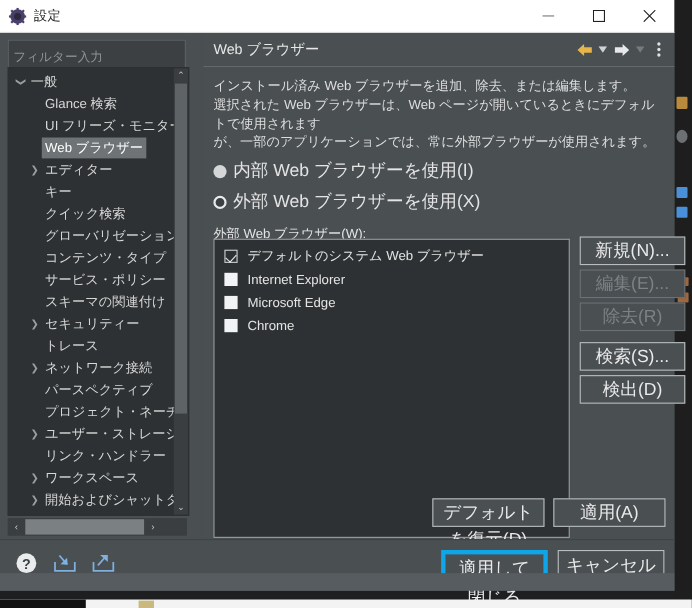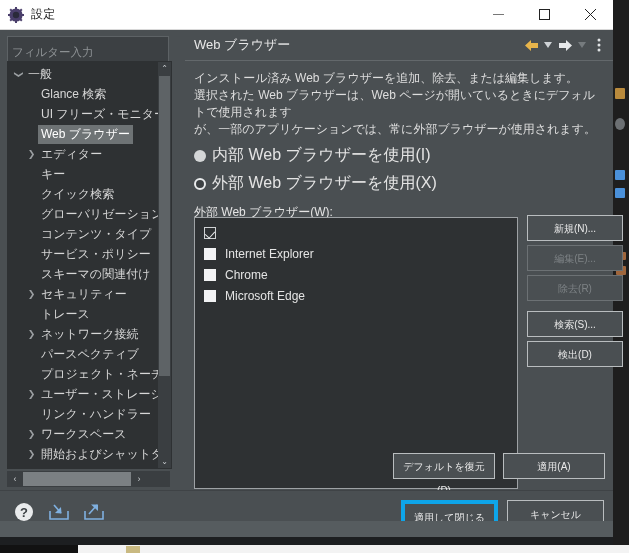--- a/index.html
+++ b/index.html
@@ -177,21 +177,21 @@
     border: solid #e7e9ea; border-width: 0 1.6px 1.6px 0;
     transform: rotate(42deg);
   }
 
   .side-buttons {
     position: absolute; left: 342px; top: 185px; width: 96px;
   }
   .btn {
     display: block; width: 96px; height: 26px; box-sizing: border-box;
     background: #4a4f52; border: 1px solid #b9bdbf;
-    color: #eaeaea; font-size: 10px;
+    color: #eaeaea; font-size: 16px;
     font-family: inherit;
     text-align: center; line-height: 24px;
     margin-bottom: 4px;
   }
   .btn.disabled { color: #7d8285; border-color: #6c7174; }
   .btn.gap { margin-top: 10px; }
 
   .bottom-right-btns {
     position: absolute; right: 8px; bottom: 8px; display: flex; gap: 8px;
   }
@@ -439,32 +439,33 @@
         <div class="radio-row">
           <span class="radio on"></span>
           <span>外部 Web ブラウザーを使用(X)</span>
         </div>
 
         <div class="list-label">外部 Web ブラウザー(W):</div>
 
         <div class="list-box" id="browser-list">
             <div class="list-row">
               <span class="cbox on"></span>
+              <span>デフォルトのシステム Web ブラウザー</span>
             </div>
             <div class="list-row">
               <span class="cbox off"></span>
               <span>Internet Explorer</span>
             </div>
             <div class="list-row">
               <span class="cbox off"></span>
-              <span>Chrome</span>
+              <span>Microsoft Edge</span>
             </div>
             <div class="list-row">
               <span class="cbox off"></span>
-              <span>Microsoft Edge</span>
+              <span>Chrome</span>
             </div>
           </div>
 
         <div class="side-buttons" id="side-buttons">
             <button class="btn">新規(N)...</button>
             <button class="btn disabled">編集(E)...</button>
             <button class="btn disabled">除去(R)</button>
             <button class="btn gap">検索(S)...</button>
             <button class="btn">検出(D)</button>
           </div>

